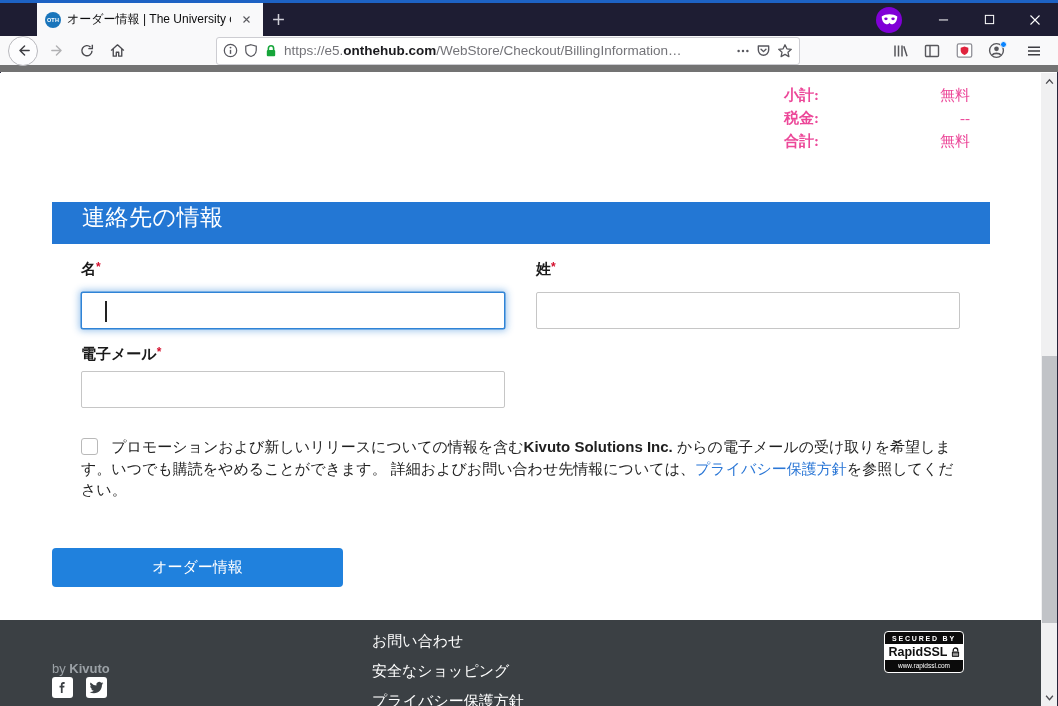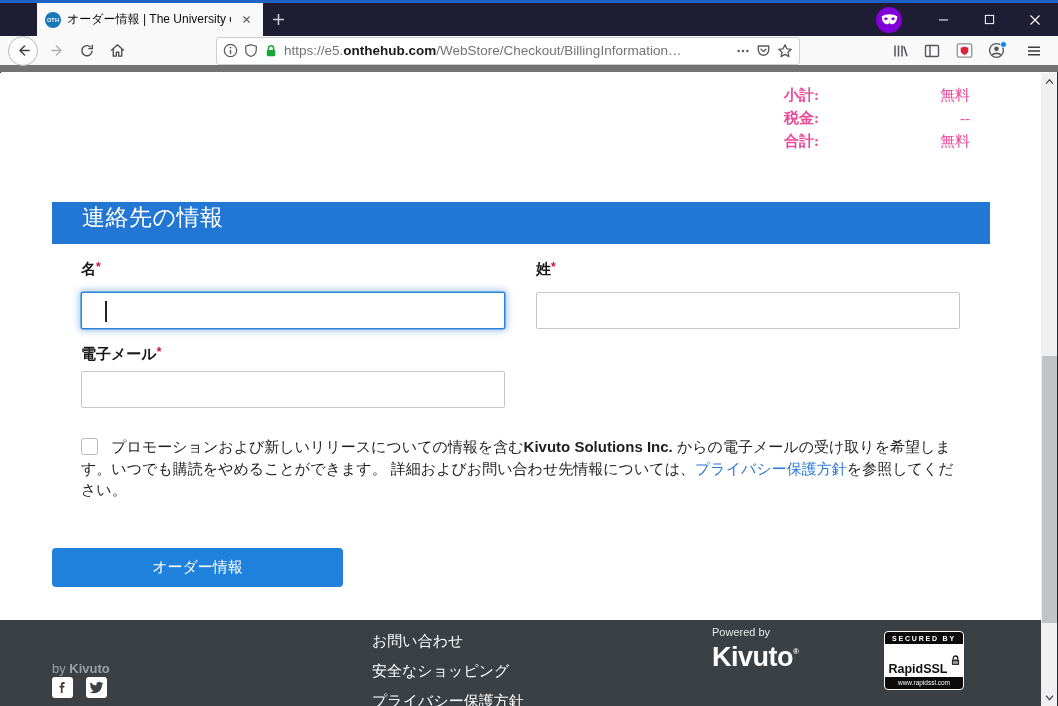--- a/index.html
+++ b/index.html
@@ -59,21 +59,21 @@
   .social a{width:21px;height:21px;background:#fff;border-radius:3px;display:flex;align-items:center;justify-content:center;cursor:pointer;}
   .flinks{position:absolute;left:372px;top:12px;display:flex;flex-direction:column;gap:12px;}
   .flinks a{color:#fff;font-size:15px;text-decoration:none;cursor:pointer;line-height:18px;}
   .powered{position:absolute;left:712px;top:6px;}
   .powered .pby{font-size:11px;color:#e8eaeb;}
   .powered .kiv{font-size:27px;font-weight:bold;line-height:27px;letter-spacing:-.5px;}
   .powered .kiv sup{font-size:8px;vertical-align:12px;}
   .ssl{position:absolute;left:884px;top:11px;width:80px;background:#0b0b0b;border:1.5px solid #fff;border-radius:4px;overflow:hidden;}
   .ssl-top{font-size:7px;font-weight:bold;letter-spacing:1.8px;text-align:center;color:#fff;padding:3px 0 2px;}
   .ssl-mid{background:#fff;color:#101010;display:flex;align-items:center;justify-content:center;gap:3px;padding:1px 2px;}
-  .ssl-mid .rname{font-size:12.5px;font-weight:bold;margin-top:17px;}
+  .ssl-mid .rname{font-size:12.5px;font-weight:bold;}
   .ssl-bot{font-size:6.5px;color:#fff;text-align:center;padding:2px 0 3px;}
   
   .scrollbar{position:absolute;right:0;top:0;bottom:0;width:17px;background:#f0f0f1;z-index:5;box-shadow:inset -1px 0 0 #26253b;}
   .sb-arrow{position:absolute;left:0;width:17px;height:17px;display:flex;align-items:center;justify-content:center;cursor:pointer;}
   .sb-arrow.up{top:0;}
   .sb-arrow.down{bottom:0;}
   .sb-thumb{position:absolute;left:1px;top:283px;width:15px;height:267px;background:#c1c3c7;cursor:pointer;}
 </style>
 </head>
 <body>
@@ -267,24 +267,20 @@
           <svg width="15" height="15" viewBox="0 0 24 24">
               <path fill="#3b4044" d="M23 5.1c-.8.4-1.7.6-2.6.8a4.5 4.5 0 0 0 2-2.5c-.9.5-1.9.9-2.9 1.1a4.5 4.5 0 0 0-7.7 4.1A12.8 12.8 0 0 1 2.5 4a4.5 4.5 0 0 0 1.4 6 4.4 4.4 0 0 1-2-.6v.1c0 2.2 1.5 4 3.6 4.4a4.5 4.5 0 0 1-2 .1 4.5 4.5 0 0 0 4.2 3.1A9 9 0 0 1 1 19a12.7 12.7 0 0 0 6.9 2c8.3 0 12.8-6.9 12.8-12.8v-.6c.9-.6 1.6-1.4 2.3-2.4z"></path>
             </svg>
         </a>
       </div>
       <div class="flinks">
         <a>お問い合わせ</a>
         <a>安全なショッピング</a>
         <a>プライバシー保護方針</a>
       </div>
-      <div class="powered">
-        <div class="pby">Powered by</div>
-        <div class="kiv"><span>Kivuto</span><sup>®</sup></div>
-      </div>
       <div class="ssl">
         <div class="ssl-top">SECURED BY</div>
         <div class="ssl-mid">
           <span class="rname">RapidSSL</span>
           <svg width="9" height="11" viewBox="0 0 10 12">
               <path d="M2.5 5 V3.5 a2.5 2.5 0 0 1 5 0 V5" stroke="#111" fill="none" stroke-width="1.4"></path>
               <rect x="1" y="5" width="8" height="6" rx="1" fill="#111"></rect>
               <path d="M2 6.8 h6 M2 8.2 h6 M2 9.6 h6" stroke="#fff" stroke-width="0.7"></path>
             </svg>
         </div>

